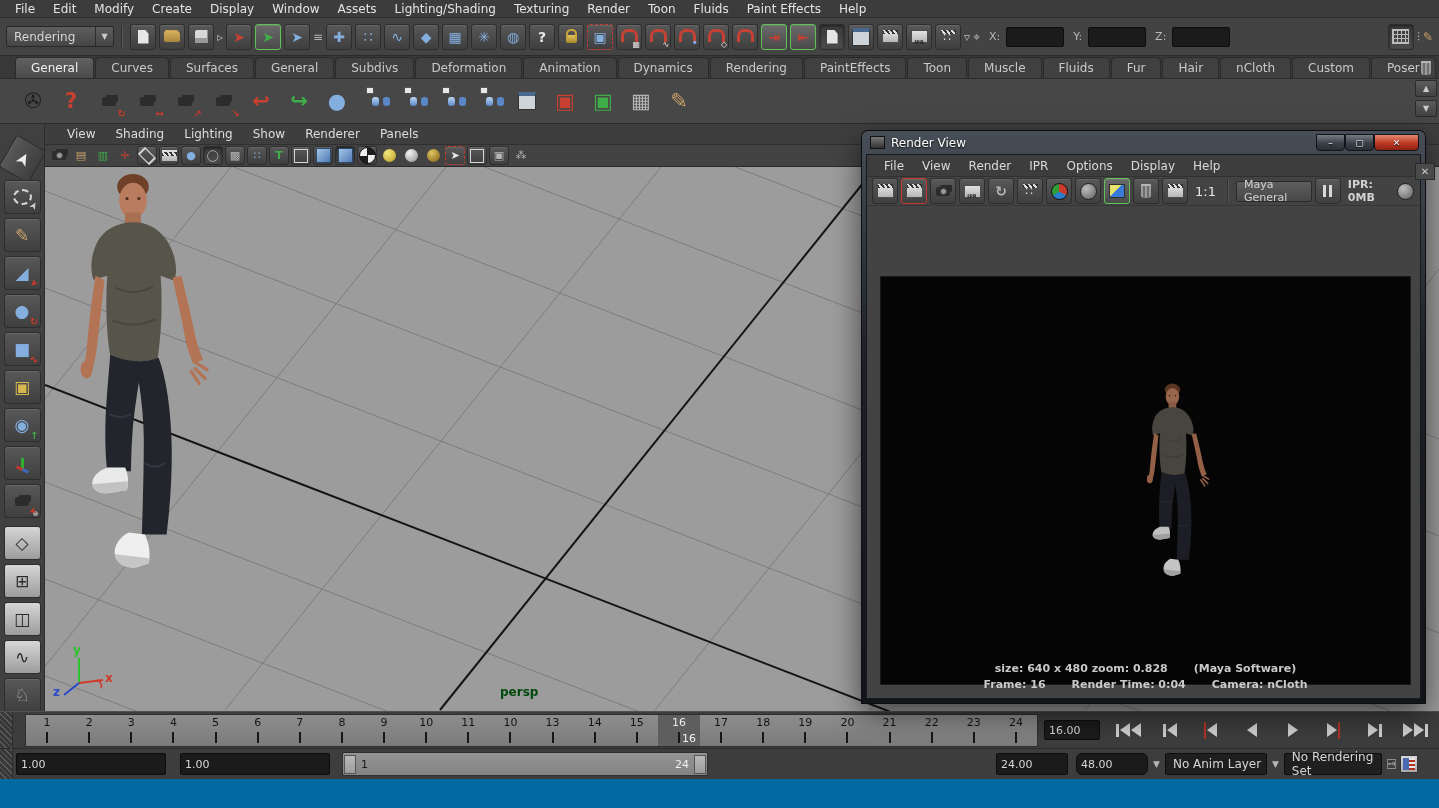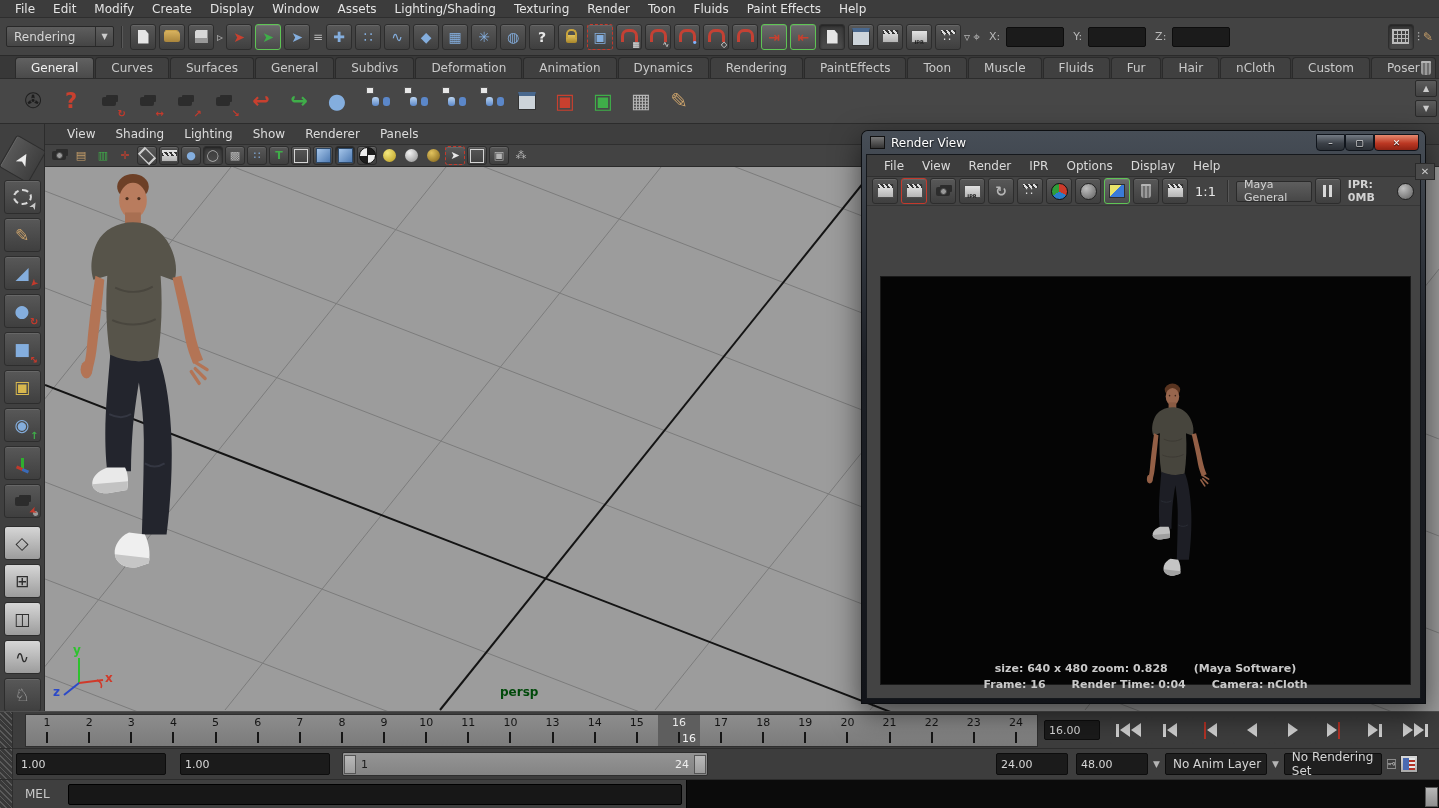--- a/index.html
+++ b/index.html
@@ -614,34 +614,27 @@
     <span class="handle"></span>
     <input class="nfield rfield" style="margin-left: 3px;" value="1.00">
     <input class="nfield rfield" style="margin-left: 14px;" value="1.00">
     <div class="rangebar">
       <span class="rb-handle rb-l"></span>
       <span class="rb-start">1</span>
       <span class="rb-end">24</span>
       <span class="rb-handle rb-r"></span>
     </div>
     <input class="nfield" style="margin-left: 288px; width: 72px; height: 22px;" value="24.00">
-    <input class="nfield" style="margin-left: 8px; width: 72px; height: 22px;" value="48.00">
+    <input class="nfield" style="margin-left: 8px; width: 72px; height: 22px; border-radius: 6px;" value="48.00">
     <span class="dropar">▼</span>
     <div class="dd" style="width:102px">
       <span>No Anim Layer</span>
     </div>
     <span class="dropar">▼</span>
     <div class="dd" style="width:98px">
       <span>No Rendering Set</span>
     </div>
     <span class="keyicon">⚿</span>
     <span class="autokey"></span>
   </div>
 
-  <div class="cmd-row">
-    <span class="handle"></span>
-    <span class="cmd-label">MEL</span>
-    <input class="cmd-input" value="" style="">
-    <div class="cmd-result"></div>
-    <span class="corner"></span>
-  </div>
 
 </div>
 
 </body></html>

